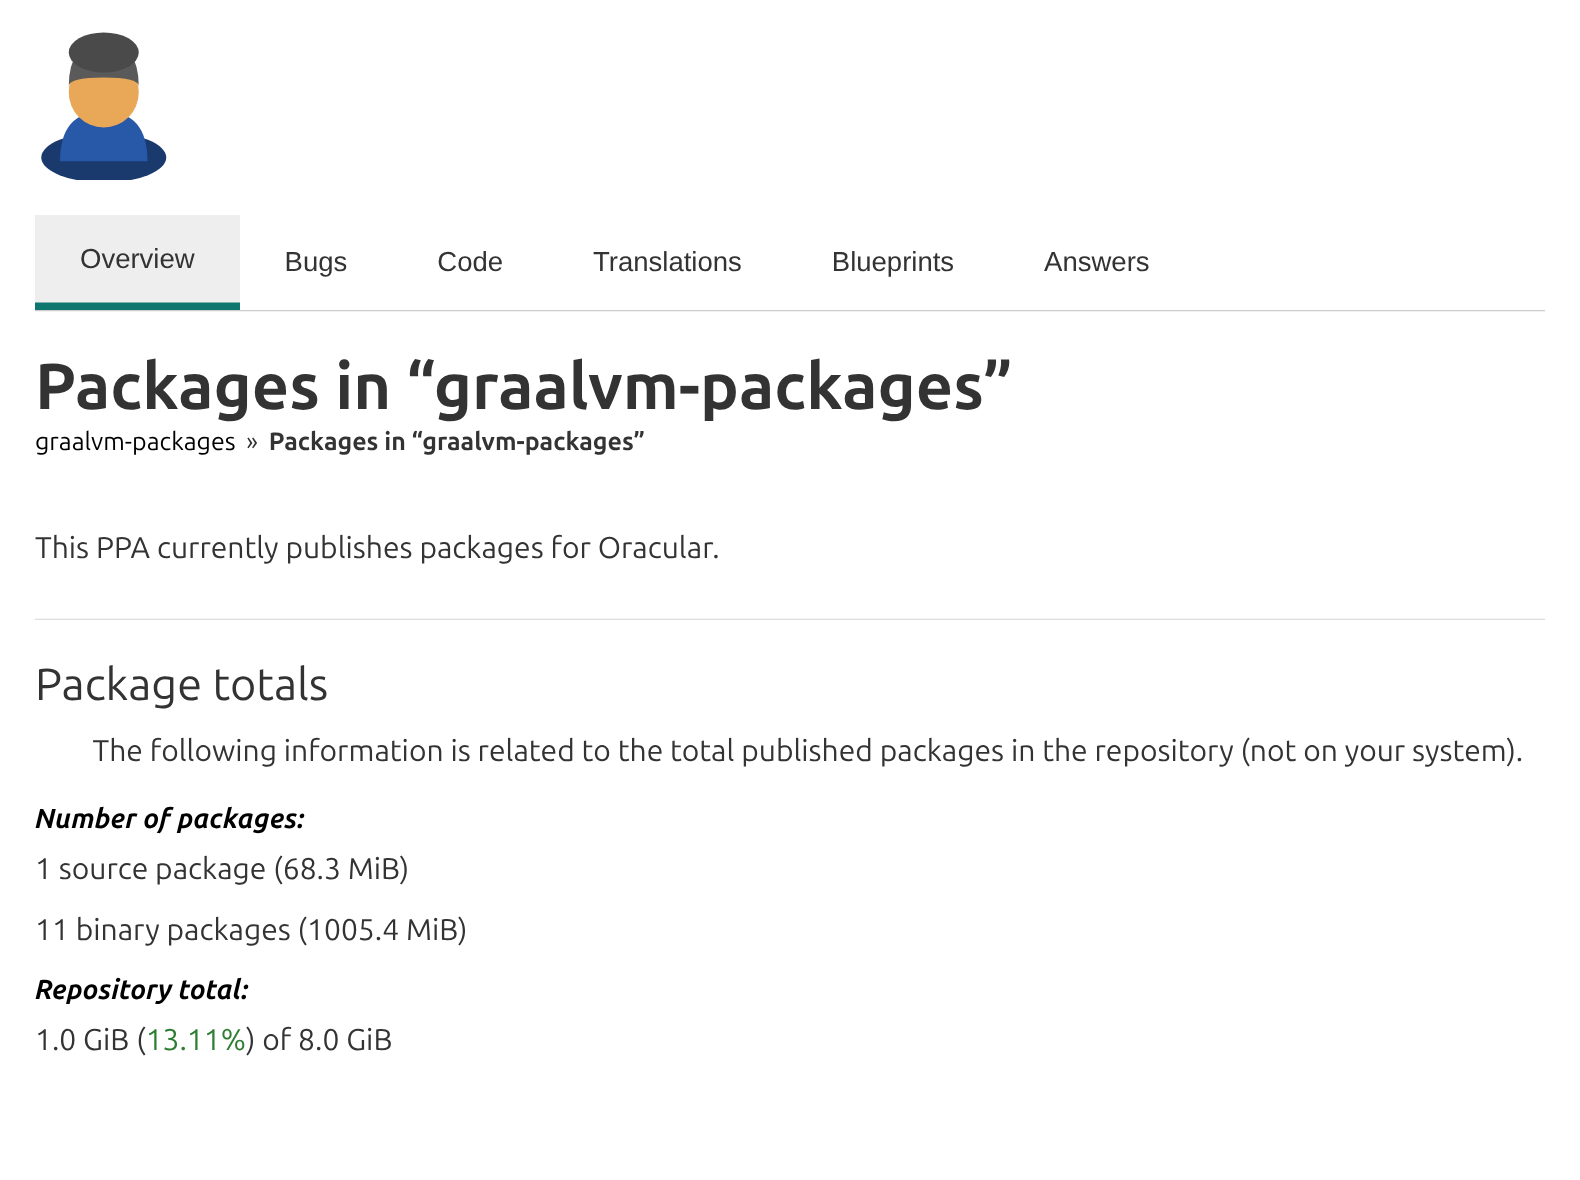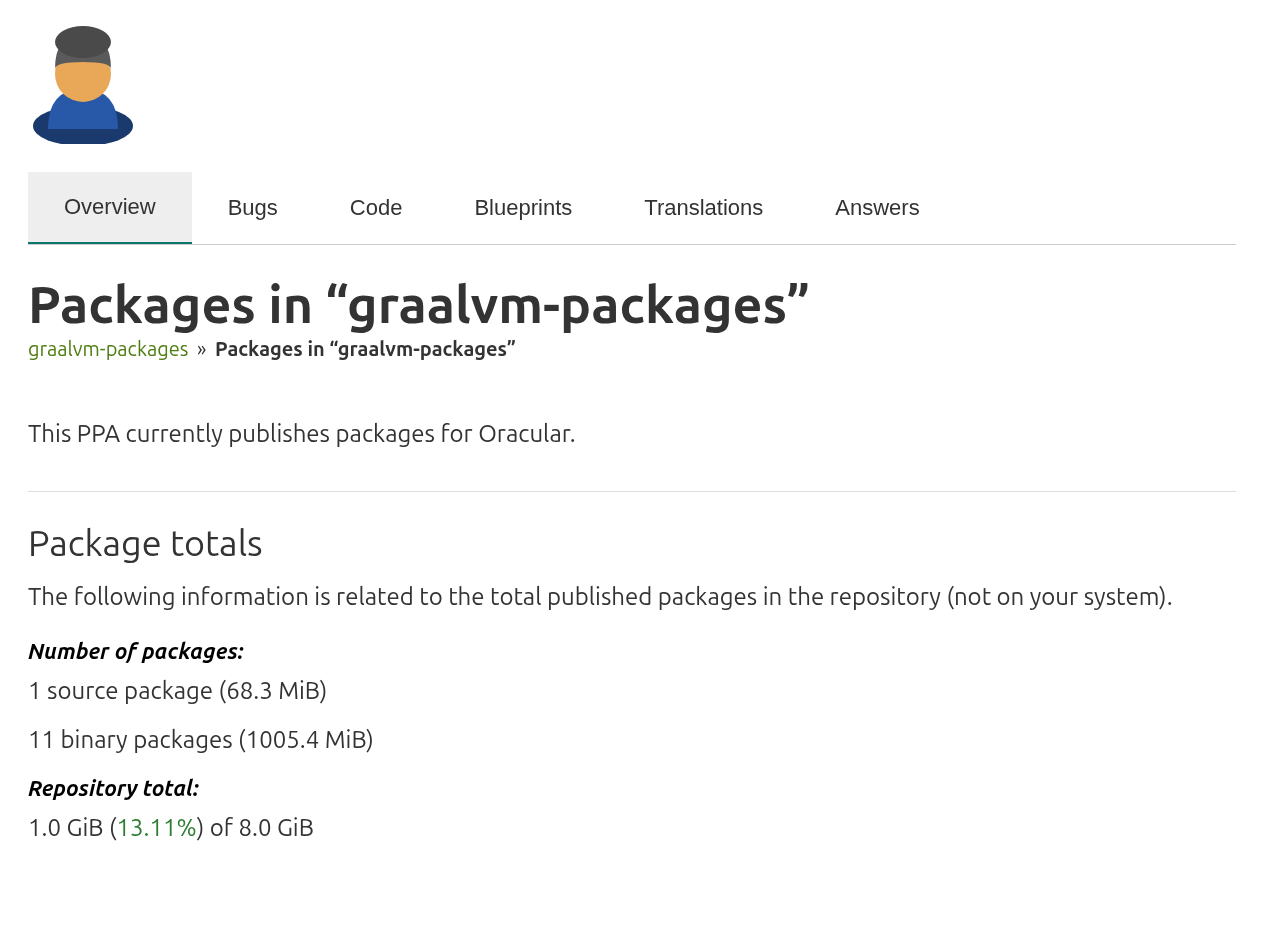--- a/index.html
+++ b/index.html
@@ -42,34 +42,34 @@
     .tab {
       padding: 22px 36px;
       font-size: 22px;
       color: #333;
       cursor: pointer;
       background: transparent;
       border: none;
     }
     .tab.active {
       background: #eee;
-      border-bottom: 2px solid #0f766e;
+      border-bottom: 6px solid #0f766e;
     }
     .page-title {
       font-size: 52px;
       font-weight: 700;
       color: #333;
       margin-bottom: 4px;
     }
     .breadcrumb {
       font-size: 20px;
       margin-bottom: 60px;
     }
     .breadcrumb a {
-      color: #4d7c0f;
+      color: #000000;
       text-decoration: none;
       text-align: right;
     }
     .breadcrumb-sep {
       margin: 0 4px;
     }
     .breadcrumb-current {
       font-weight: 700;
     }
     .description {
@@ -85,20 +85,21 @@
     .section-title {
       font-size: 36px;
       font-weight: 400;
       color: #333;
       margin-bottom: 20px;
     }
     .section-desc {
       font-size: 24px;
       color: #333;
       margin-bottom: 28px;
+      margin-left: 46px;
     }
     .stat-label {
       font-size: 22px;
       font-weight: 700;
       color: #000000;
       margin-bottom: 14px;
       font-style: italic;
     }
     .stat-value {
       font-size: 24px;
@@ -123,22 +124,22 @@
         <path d="M 27 55 Q 27 20 55 20 Q 83 20 83 55 Q 83 48 55 48 Q 27 48 27 55 Z" fill="#5a5a5a"></path>
         <ellipse cx="55" cy="28" rx="28" ry="16" fill="#4a4a4a"></ellipse>
       </svg>
     </div>
   </div>
 
   <nav class="tabs">
     <button class="tab active">Overview</button>
     <button class="tab">Bugs</button>
     <button class="tab">Code</button>
+    <button class="tab">Translations</button>
     <button class="tab">Blueprints</button>
-    <button class="tab">Translations</button>
     <button class="tab">Answers</button>
   </nav>
 
   <h1 class="page-title">Packages in “graalvm-packages”</h1>
 
   <div class="breadcrumb">
     <a href="#">graalvm-packages</a>
     <span class="breadcrumb-sep">»</span>
     <span class="breadcrumb-current">Packages in “graalvm-packages”</span>
   </div>

